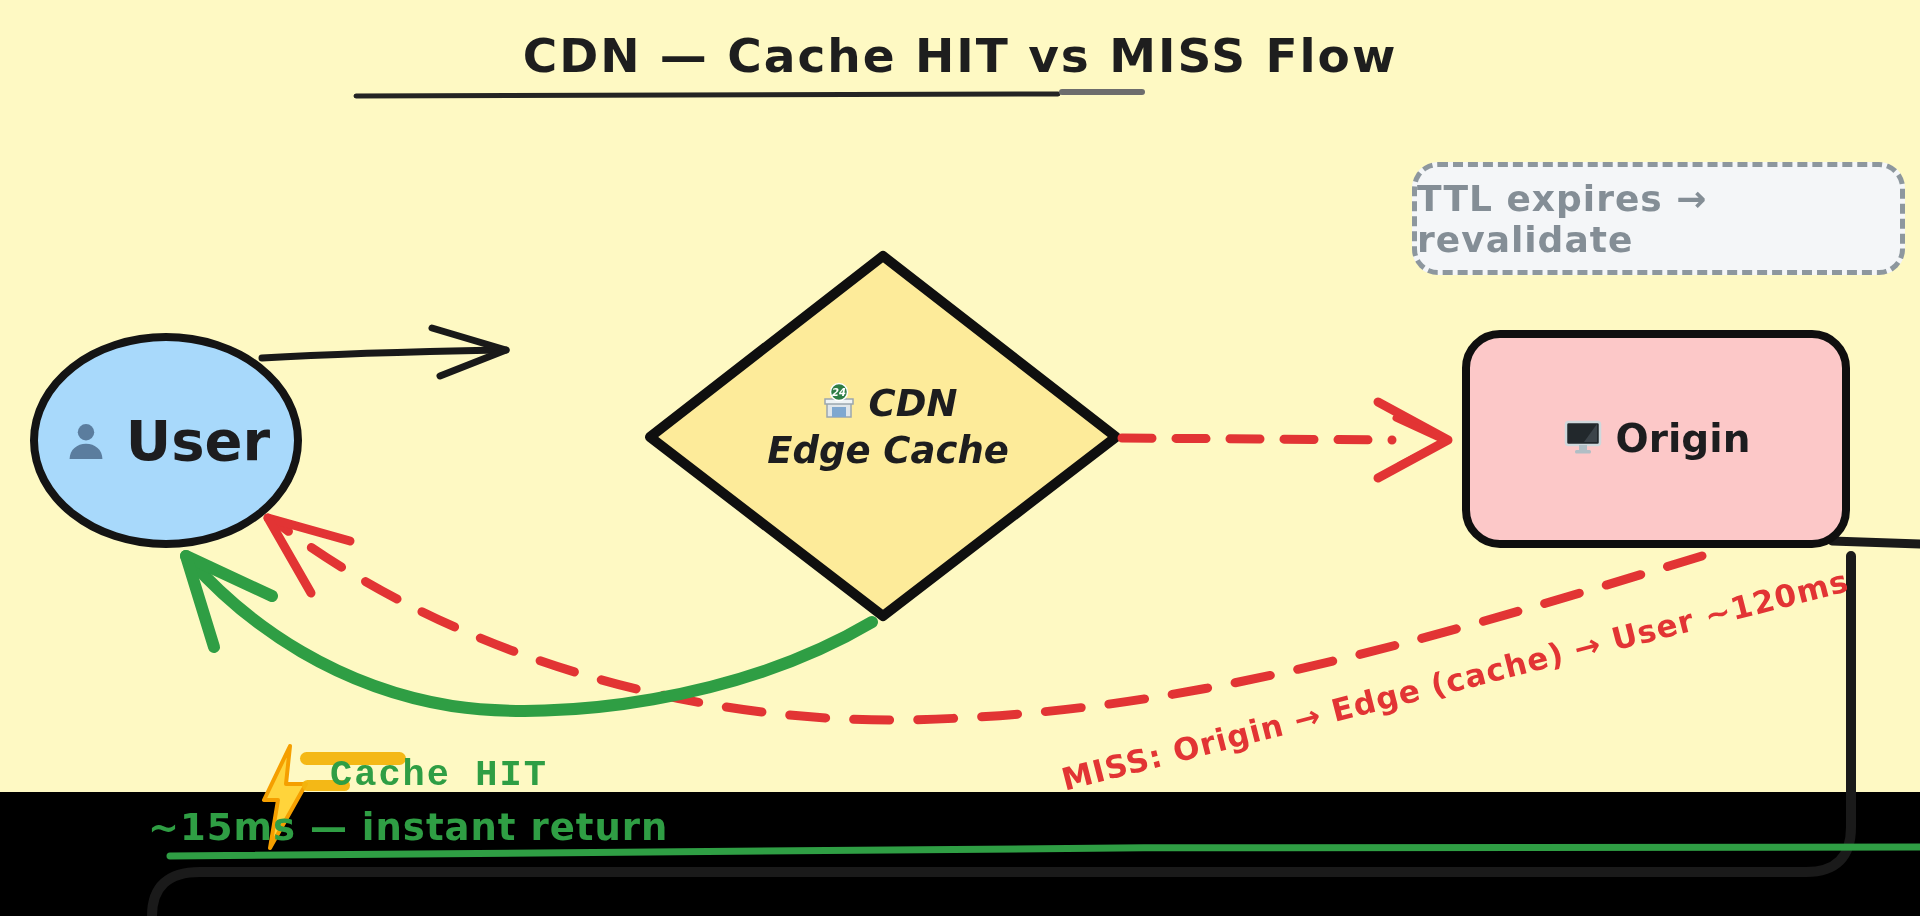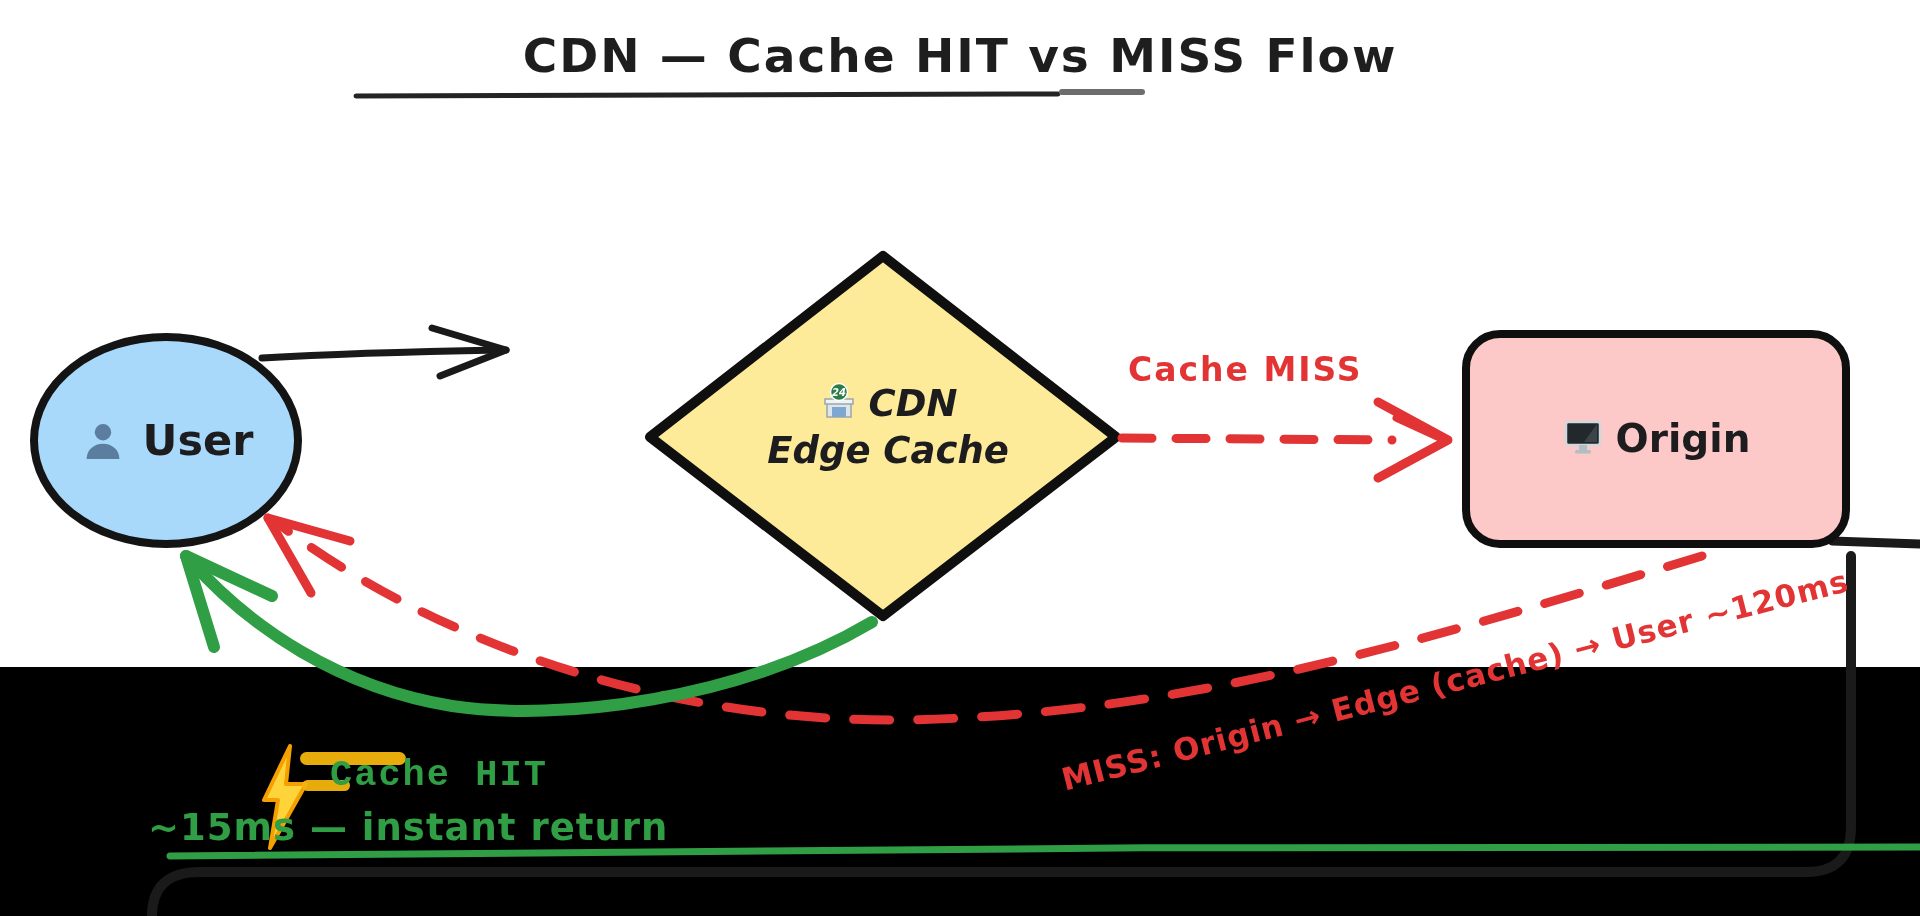--- a/index.html
+++ b/index.html
@@ -1,26 +1,26 @@
 <!DOCTYPE html>
 <html><head>
 <meta charset="utf-8">
 <style>
   * { margin:0; padding:0; box-sizing:border-box; }
   html,body { width:1920px; height:916px; background:#000; overflow:hidden;
               font-family:"DejaVu Sans", sans-serif; }
-  #stage { position:relative; width:1920px; height:667px; background:#ffffff;padding-left:19px; }
+  #stage { position:relative; width:1920px; height:792px; background:#fef9c3;padding-left:19px; }
   #wires { position:absolute; left:0; top:0; width:1920px; height:916px; }
 
   .node-label { color:#1d1d1f; font-weight:600; text-align:center; line-height:1.28; }
 
   #user-node { position:absolute; left:30px; top:333px; width:272px; height:215px;
                background:#a8d9fb; border:8px solid #141414; border-radius:50%;
                display:flex; align-items:center; justify-content:center; gap:16px; }
-  #user-node .lbl { font-size:43px; }
+  #user-node .lbl { font-size:56px; }
 
   #cdn-label { position:absolute; left:698px; top:380px; width:380px;
                font-size:37px;font-style:italic; }
   #cdn-label .ico { vertical-align:-6px; margin-right:10px; }
 
   #origin-node { position:absolute; left:1462px; top:330px; width:388px; height:218px;
                  background:#fcc8c8; border:8px solid #0f0f0f; border-radius:38px;
                  display:flex; flex-direction:column; align-items:center; justify-content:center;
                  font-size:39px;gap:40px; }
   #origin-node .ico { vertical-align:-5px; margin-right:12px; }
@@ -85,20 +85,23 @@
       <path d="M 872 622 C 740 700, 560 722, 452 706 C 340 688, 250 628, 190 560" stroke-width="12"></path>
       <path d="M 186 556 L 272 596" stroke-width="12"></path>
       <path d="M 186 556 L 214 647" stroke-width="12"></path>
     </g>
 
     <path d="M 170 856 C 600 850, 1400 845, 1920 847" stroke="#2f9e44" stroke-width="7" stroke-linecap="round"></path>
   </svg>
 
   <div id="page-title">CDN — Cache HIT vs MISS Flow</div>
 
+  <div id="ttl-note">
+    <span>TTL expires → revalidate</span>
+  </div>
 
   <div id="user-node">
     <svg width="48" height="48" viewBox="0 0 24 24">
       <circle cx="12" cy="7.6" r="4.1" fill="#5b7d9e"></circle>
       <path d="M3.8 21 C3.8 16.4 7.5 13.4 12 13.4 C16.5 13.4 20.2 16.4 20.2 21 Z" fill="#5b7d9e"></path>
     </svg>
     <span class="lbl node-label">User</span>
   </div>
 
   <div id="cdn-label" class="node-label">
@@ -118,21 +121,20 @@
     <div>
       <svg class="ico" width="42" height="40" viewBox="0 0 42 40">
         <rect x="4" y="5" width="34" height="23" rx="2.5" fill="#22282c" stroke="#cfd8dc" stroke-width="2.5"></rect>
         <path d="M 35 7 L 22 25 L 35 25 Z" fill="#3c444a"></path>
         <rect x="17" y="28" width="8" height="5" fill="#b0bec5"></rect>
         <rect x="13" y="33" width="16" height="3.5" rx="1.5" fill="#b0bec5"></rect>
       </svg><span>Origin</span>
     </div>
   </div>
 
-  <div id="cache-miss-label" class="red-label">Cache MISS</div>
   <div id="miss-path-label" class="red-label">MISS: Origin → Edge (cache) → User ~120ms</div>
 
   <div id="bolt-wrap">
     <div id="gold-bar-1" class="gold-bar"></div>
     <div id="gold-bar-2" class="gold-bar"></div>
     <svg width="56" height="106" viewBox="0 0 28 53">
       <polygon points="17,1 4,28 11,28 7,52 25,20 15,20" fill="#ffd43b" stroke="#f59f00" stroke-width="2" stroke-linejoin="round"></polygon>
     </svg>
   </div>
   <div id="cache-hit-label" class="green-label">Cache HIT</div>

